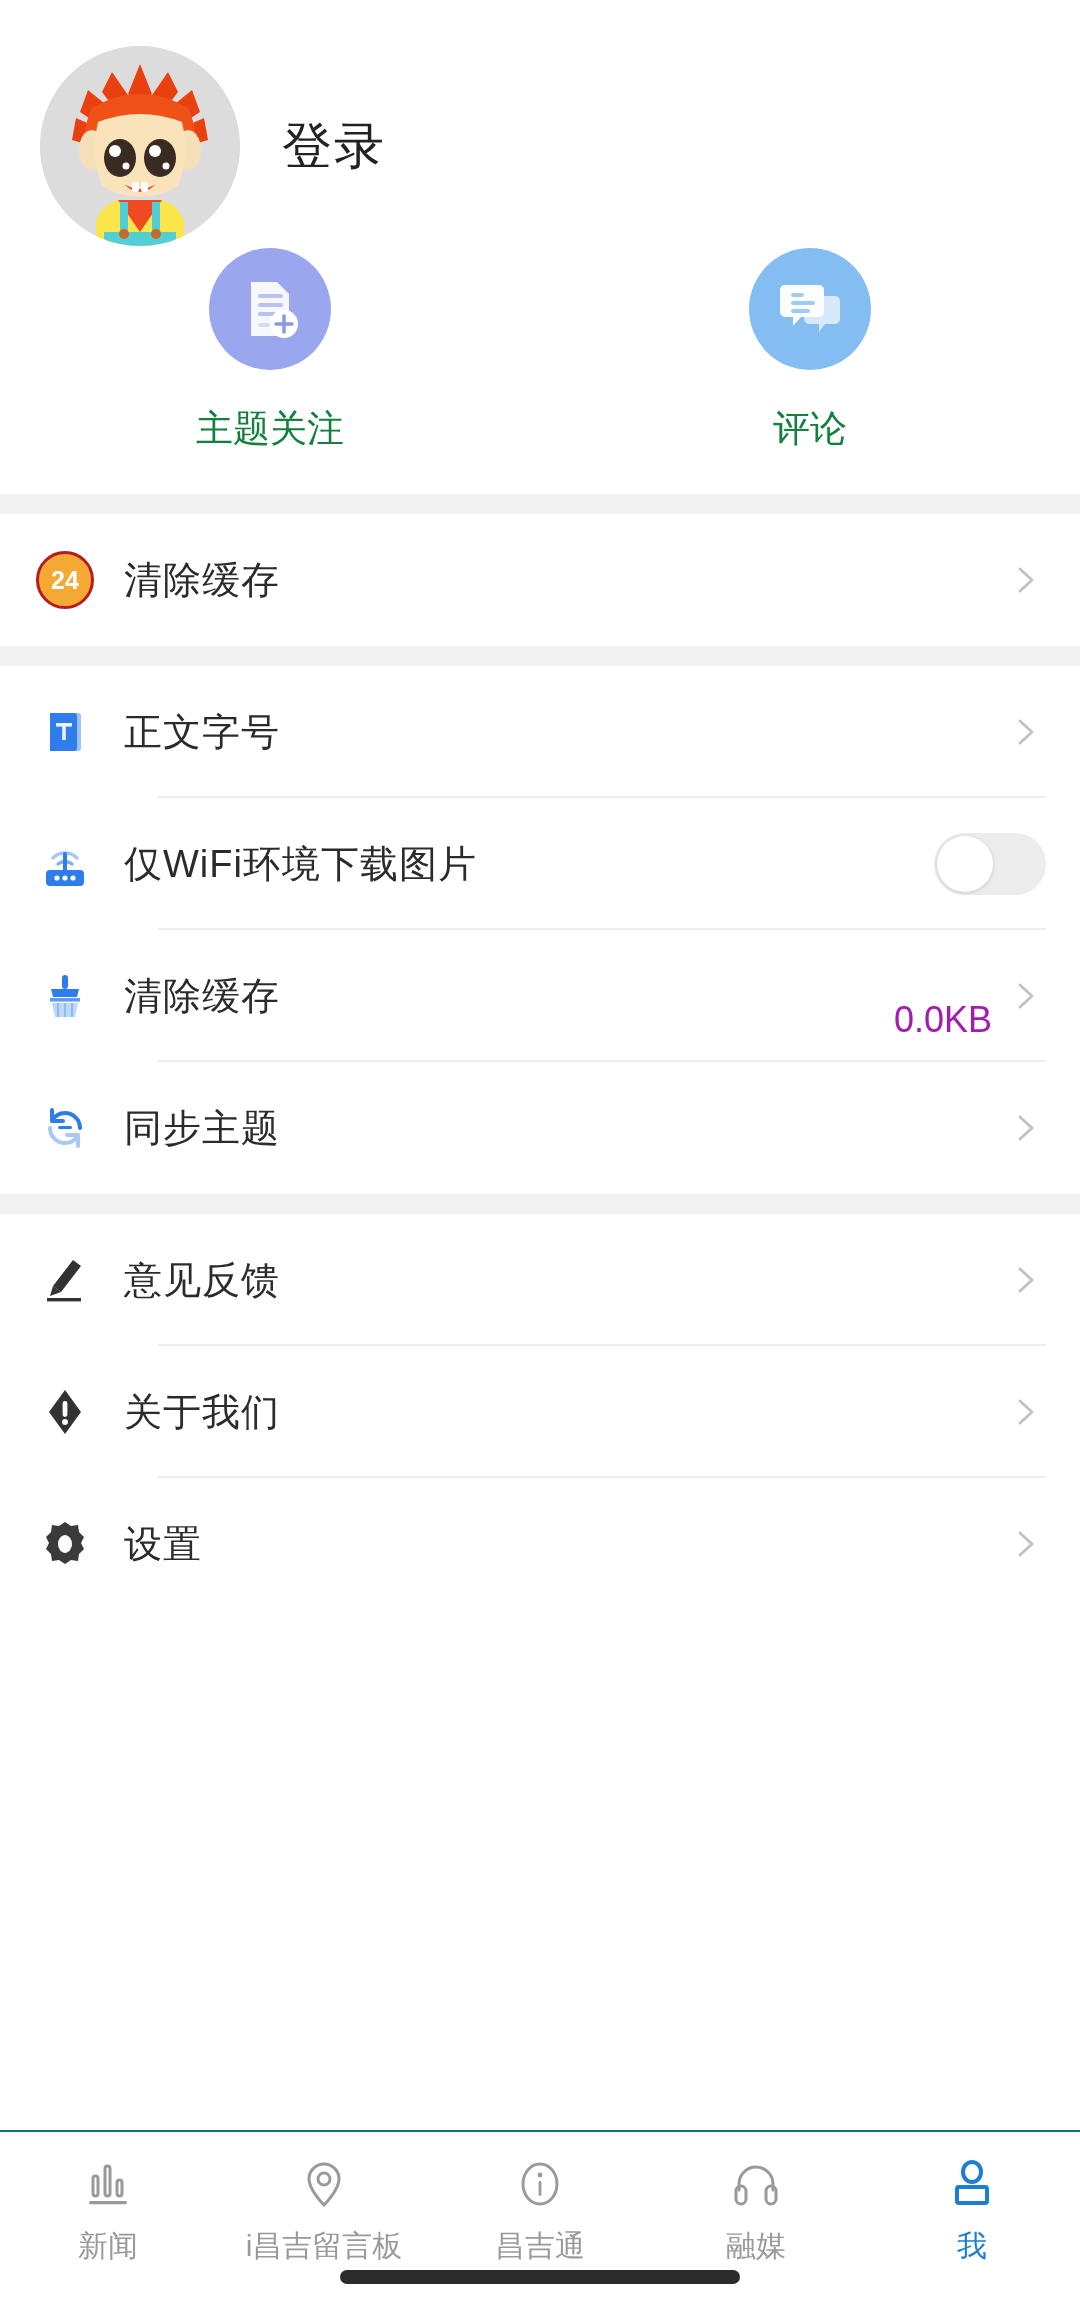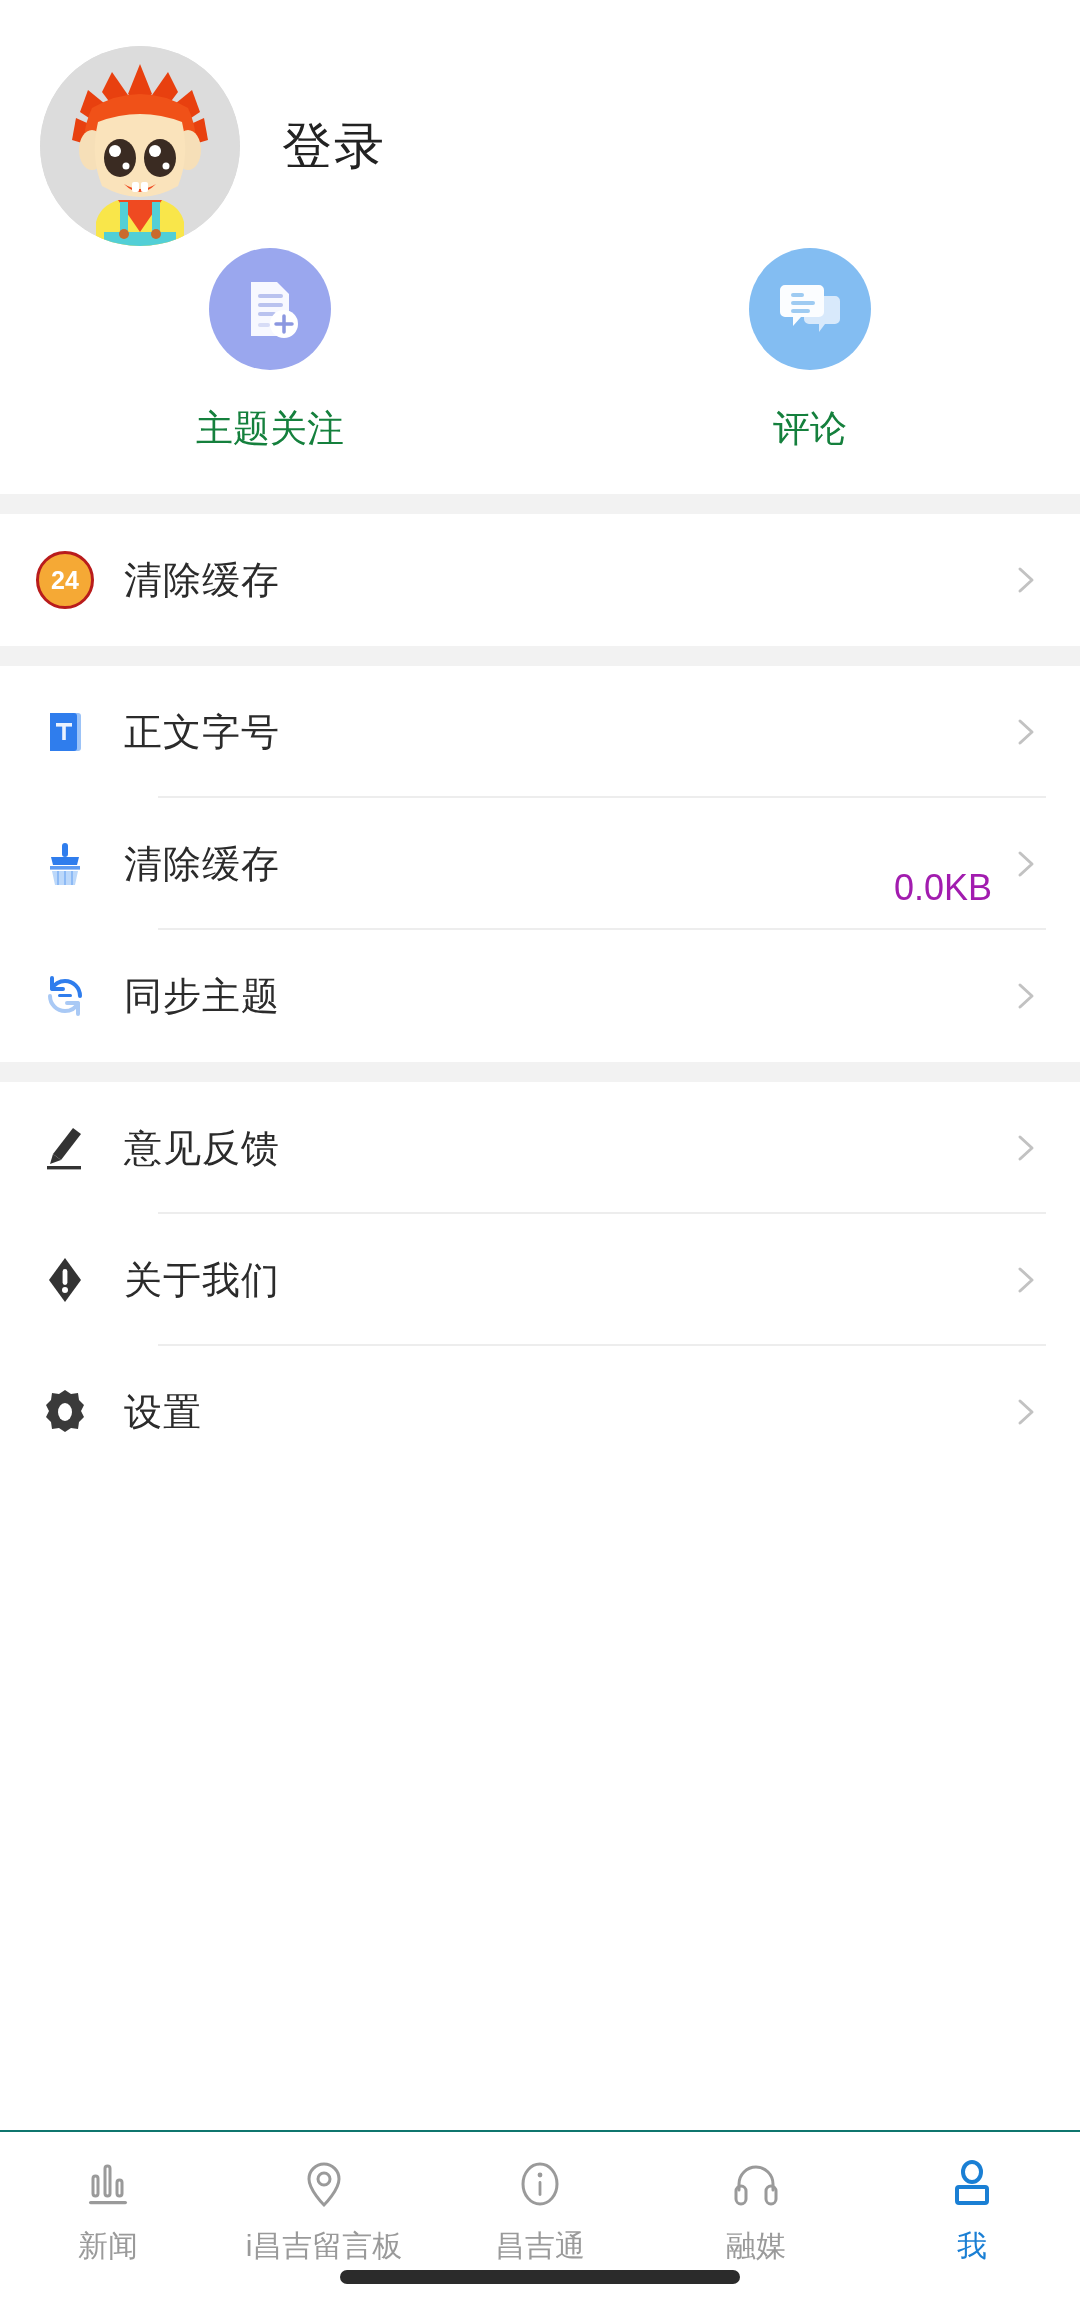--- a/index.html
+++ b/index.html
@@ -229,20 +229,38 @@
       </div>
       <div class="row-label">正文字号</div>
       <div class="chev">
         <svg width="34" height="34" viewBox="0 0 34 34">
             <path d="M12 6 L24 17 L12 28" fill="none" stroke="#c2c2c2" stroke-width="3" stroke-linecap="round" stroke-linejoin="round"></path>
           </svg>
       </div>
       <div class="row-divider"></div>
     </div>
 
+    <div class="row">
+      <div class="row-icon">
+        <svg width="56" height="56" viewBox="0 0 56 56">
+          <path d="M16 22 a17 17 0 0 1 24 0" fill="none" stroke="#a9c9f5" stroke-width="3.4" stroke-linecap="round"></path>
+          <path d="M21 28 a11 11 0 0 1 14 0" fill="none" stroke="#7fb0f0" stroke-width="3.4" stroke-linecap="round"></path>
+          <rect x="26" y="16" width="4" height="20" rx="2" fill="#2f7ded"></rect>
+          <rect x="9" y="34" width="38" height="16" rx="4" fill="#2f7ded"></rect>
+          <circle cx="20" cy="42" r="2.6" fill="#fff"></circle>
+          <circle cx="28" cy="42" r="2.6" fill="#fff"></circle>
+          <circle cx="36" cy="42" r="2.6" fill="#fff"></circle>
+        </svg>
+      </div>
+      <div class="row-label">仅WiFi环境下载图片</div>
+      <div class="toggle">
+        <div class="knob"></div>
+      </div>
+      <div class="row-divider"></div>
+    </div>
 
     <div class="row">
       <div class="row-icon">
         <svg width="56" height="56" viewBox="0 0 56 56">
           <rect x="25" y="7" width="6" height="14" rx="3" fill="#2f7ded"></rect>
           <path d="M14 21 h28 l-2 8 h-24 z" fill="#2f7ded"></path>
           <rect x="13" y="30" width="30" height="3.6" fill="#5d9bf2"></rect>
           <path d="M15 35 h26 l-3 14 h-20 z" fill="#bcd8fa"></path>
           <path d="M21 35 v14 M28 35 v14 M35 35 v14" stroke="#8dbaf5" stroke-width="2"></path>
         </svg>

